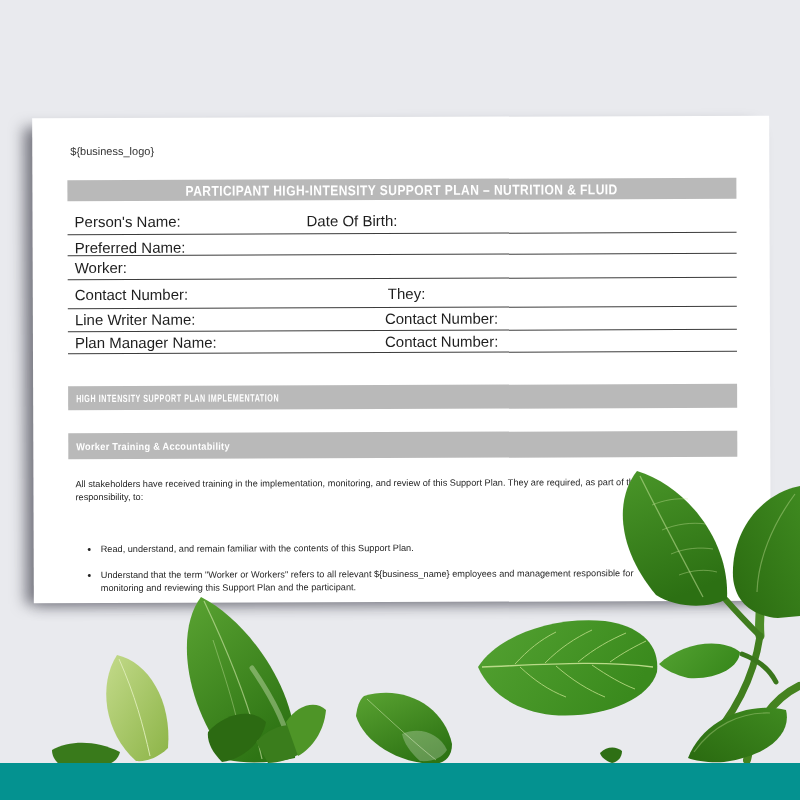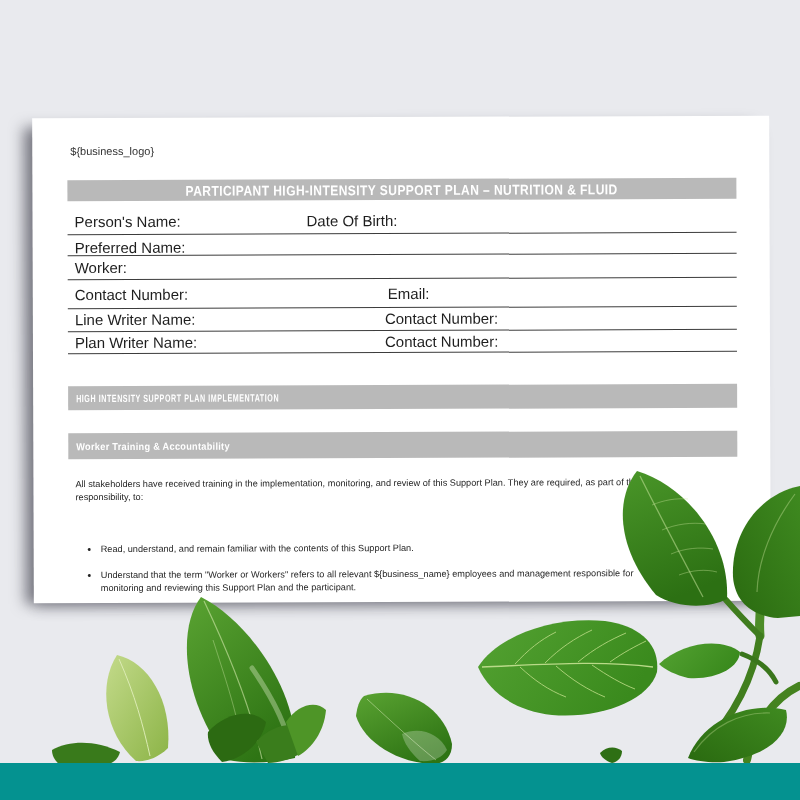--- a/index.html
+++ b/index.html
@@ -67,28 +67,28 @@
     <span class="flabel" style="left:274px;top:95px">Date Of Birth:</span>
     <div class="rule" style="top:116px"></div>
 
     <span class="flabel" style="left:42px;top:121px">Preferred Name:</span>
     <div class="rule" style="top:137px"></div>
 
     <span class="flabel" style="left:42px;top:141px">Worker:</span>
     <div class="rule" style="top:161px"></div>
 
     <span class="flabel" style="left:42px;top:168px">Contact Number:</span>
-    <span class="flabel" style="left:355px;top:168px">Email:</span>
+    <span class="flabel" style="left:355px;top:168px">They:</span>
     <div class="rule" style="top:190px"></div>
 
     <span class="flabel" style="left:42px;top:193px">Line Writer Name:</span>
     <span class="flabel" style="left:352px;top:193px">Contact Number:</span>
     <div class="rule" style="top:213px"></div>
 
-    <span class="flabel" style="left:42px;top:216px">Plan Writer Name:</span>
+    <span class="flabel" style="left:42px;top:216px">Plan Manager Name:</span>
     <span class="flabel" style="left:352px;top:216px">Contact Number:</span>
     <div class="rule" style="top:235px"></div>
 
     <div class="sec-banner sec1" style="background: rgb(185, 185, 185);">
       <span class="sec-txt">HIGH INTENSITY SUPPORT PLAN IMPLEMENTATION</span>
     </div>
     <div class="sec-banner sec2" style="background: rgb(185, 185, 185);">
       <span class="sec-txt">Worker Training &amp; Accountability</span>
     </div>
 

